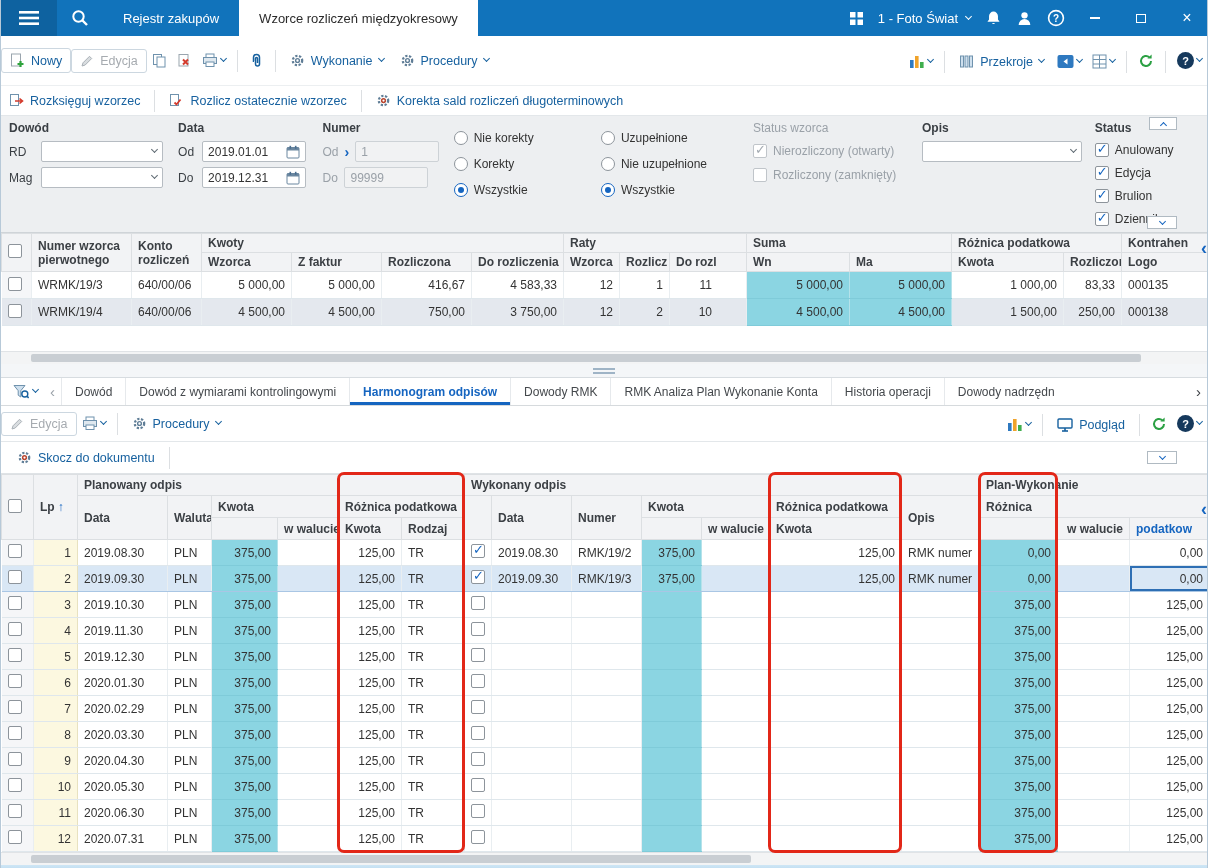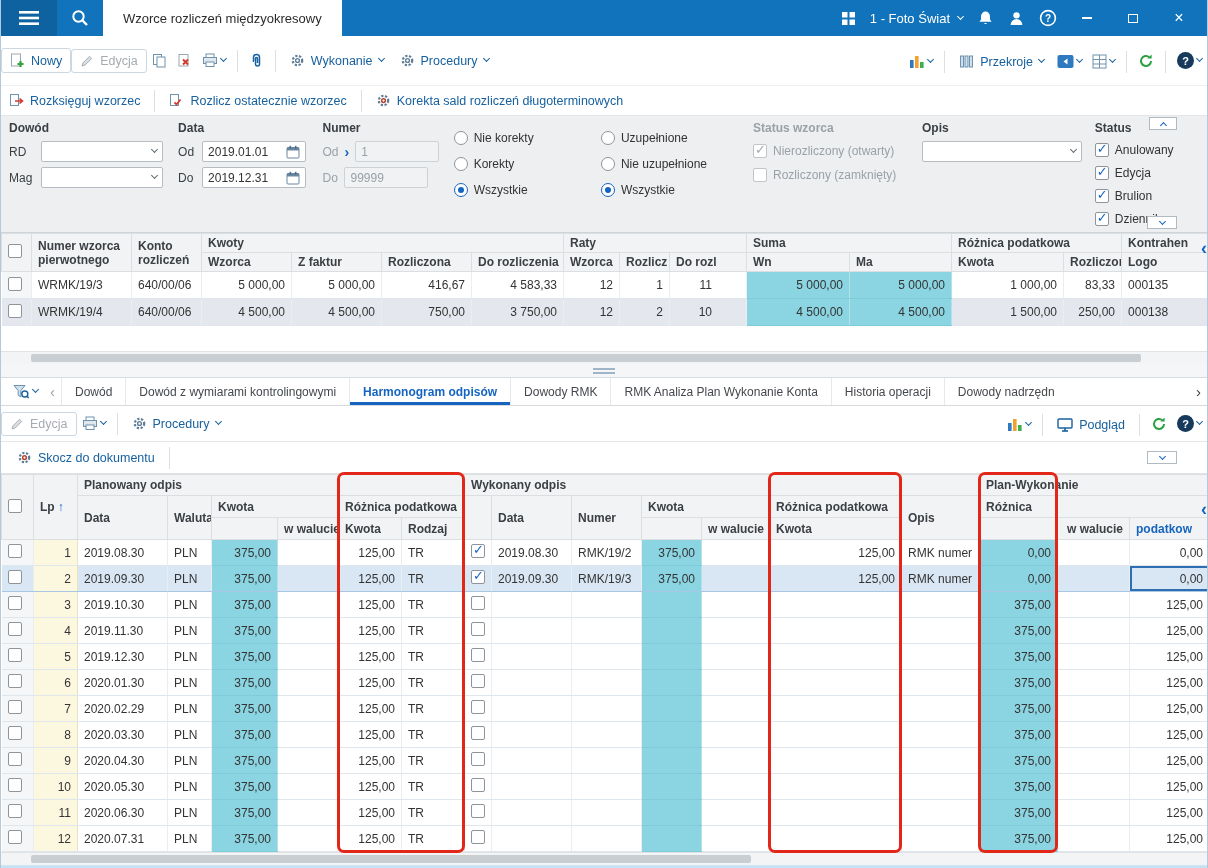--- a/index.html
+++ b/index.html
@@ -7,21 +7,21 @@
 body{font-family:"Liberation Sans","DejaVu Sans",sans-serif;font-size:12px;color:#333}
 .window{width:1208px;height:868px;display:flex;flex-direction:column;overflow:hidden;border-left:1px solid #b7c9d8;border-right:1px solid #b7c9d8;background:#fff}
 
 
 .titlebar{flex:0 0 36px;background:#1173bb;display:flex;align-items:stretch;color:#fff}
 .burger{width:56px;background:#0e62a0;display:flex;align-items:center;justify-content:center;cursor:pointer}
 .tb-search{width:46px;display:flex;align-items:center;justify-content:center}
 .tb-tab{display:flex;align-items:center;padding:0 20px;font-size:13px;white-space:nowrap;cursor:pointer}
 .tb-tab.active{background:#fff;color:#2b2b2b;max-width:278px;overflow:hidden}
 .tb-tab.active span{overflow:hidden;white-space:nowrap;display:block;max-width:238px}
-.tb-right{margin-left:auto;display:flex;align-items:center;gap:14px;padding-right:12px}
+.tb-right{margin-left:auto;display:flex;align-items:center;gap:14px;padding-right:4px}
 .tb-company{display:flex;align-items:center;gap:8px;font-size:13px}
 .winbtn{width:32px;height:36px;display:flex;align-items:center;justify-content:center;font-size:14px;cursor:pointer}
 .chev{width:7px;height:7px;border-right:1.6px solid currentColor;border-bottom:1.6px solid currentColor;transform:rotate(45deg);display:inline-block;margin-top:-4px}
 .chev.up{transform:rotate(-135deg);margin-top:3px}
 .chev.sm{width:5px;height:5px}
 
 
 .toolbar{display:flex;align-items:center;background:#fff;padding:0 0}
 .toolbar1{flex:0 0 50px;border-bottom:1px solid #eceff1}
 .toolbar2{flex:0 0 30px;border-bottom:1px solid #e3e7ea}
@@ -32,21 +32,21 @@
 .tbtn.disabled{color:#a6abb0}
 .iconbtn{display:inline-flex;align-items:center;gap:3px;padding:4px 5px;color:#17619f;cursor:pointer}
 .sep{width:1px;height:22px;background:#dcdfe2;margin:0 6px;flex:0 0 1px}
 .t-right{margin-left:auto;display:flex;align-items:flex-end}
 .helpball{width:17px;height:17px;border-radius:50%;background:#16395c;color:#fff;display:inline-flex;align-items:center;justify-content:center;font-weight:700;font-size:11px}
 
 
 .filters{flex:0 0 106px;background:#edeff1;border-bottom:1px solid #cfd4d8;display:flex;padding:5px 8px 4px;position:relative;gap:10px}
 .fcol{display:flex;flex-direction:column;gap:5px}
 .fhead{font-weight:700;color:#3a3f44;height:15px}
-.fhead.gray{color:#9aa1a8;font-weight:700}
+.fhead.gray{color:#9aa1a8;font-weight:400}
 .frow{display:flex;align-items:center;gap:6px;height:21px}
 .flabel{color:#3a3f44;min-width:26px}
 .flabel.gray{color:#9aa1a8}
 .combo{background:#fff;border:1px solid #b6bcc2;height:21px;display:flex;align-items:center;padding:0 5px;border-radius:2px;color:#8a9096;cursor:pointer}
 .combo .chev{margin-left:auto;color:#5f6a73}
 .field{background:#fff;border:1px solid #b6bcc2;height:21px;display:flex;align-items:center;padding:0 5px;border-radius:2px}
 .field.disabled{background:#f1f2f3;color:#9aa1a8;border-color:#cdd2d6}
 .radio{width:14px;height:14px;border:1px solid #8d949b;border-radius:50%;background:#fff;display:inline-block;position:relative;flex:0 0 14px;cursor:pointer}
 .radio.on{border-color:#1565c0}
 .radio.on::after{content:"";position:absolute;inset:3px;border-radius:50%;background:#1565c0}
@@ -111,20 +111,23 @@
           <rect y="6.7" width="20" height="2.6" fill="#fff"></rect>
           <rect y="12.4" width="20" height="2.6" fill="#fff"></rect>
         </svg>
     </div>
     <div class="tb-search">
       <svg width="18" height="18" viewBox="0 0 18 18">
           <circle cx="7.5" cy="7.5" r="5.2" fill="none" stroke="#fff" stroke-width="2"></circle>
           <line x1="11.5" y1="11.5" x2="16" y2="16" stroke="#fff" stroke-width="2.4"></line>
         </svg>
     </div>
+    <div class="tb-tab">
+        <span>Rejestr zakupów</span>
+      </div>
     <div class="tb-tab active">
         <span>Wzorce rozliczeń międzyokresowy</span>
       </div>
     <div class="tb-right">
       <svg width="15" height="15" viewBox="0 0 15 15">
           <rect x="1" y="1" width="5.5" height="5.5" fill="#fff"></rect>
           <rect x="8.5" y="1" width="5.5" height="5.5" fill="#fff"></rect>
           <rect x="1" y="8.5" width="5.5" height="5.5" fill="#fff"></rect>
           <rect x="8.5" y="8.5" width="5.5" height="5.5" fill="#fff"></rect>
         </svg>

